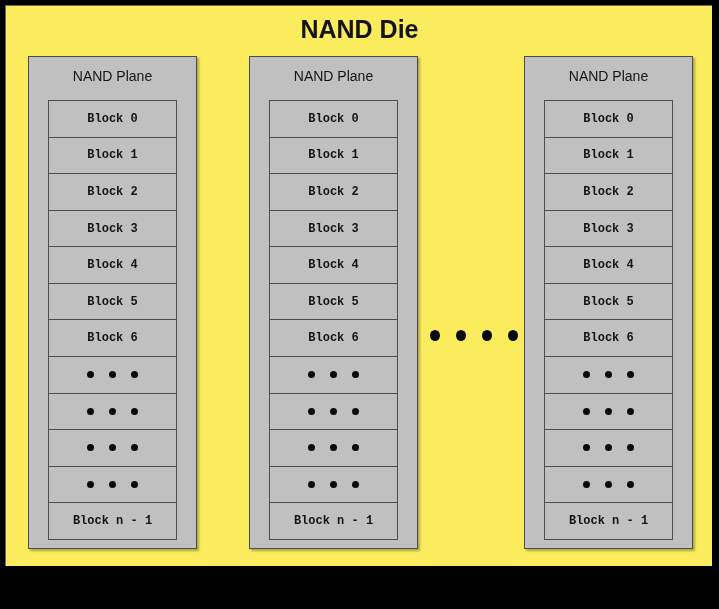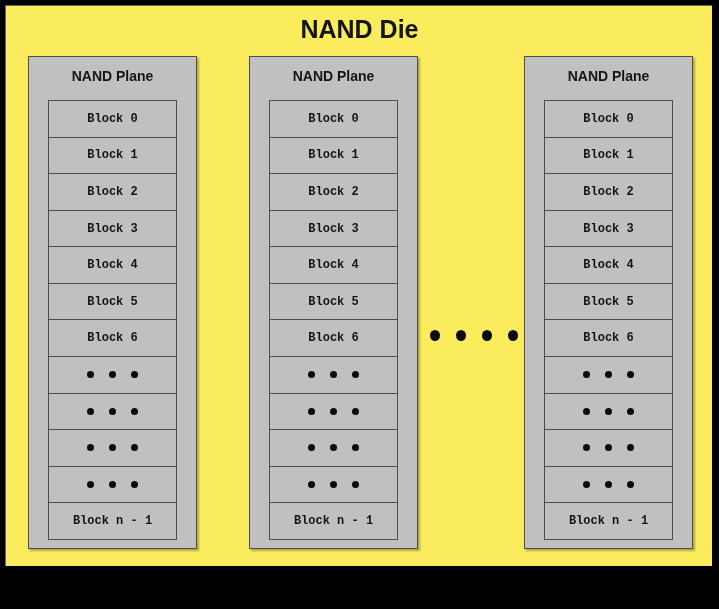--- a/index.html
+++ b/index.html
@@ -67,21 +67,21 @@
   .plane-2 { left: 243px; }
   .plane-3 { left: 518px; }
 
   .plane-title {
     position: absolute;
     left: 0;
     top: 11px;
     width: 167px;
     text-align: center;
     font-size: 14px;
-    font-weight: bold;
+    font-weight: normal;
     color: #141414;
     white-space: nowrap;
   }
 
   
   .block-stack {
     position: absolute;
     left: 19px;
     top: 43px;
     width: 129px;

